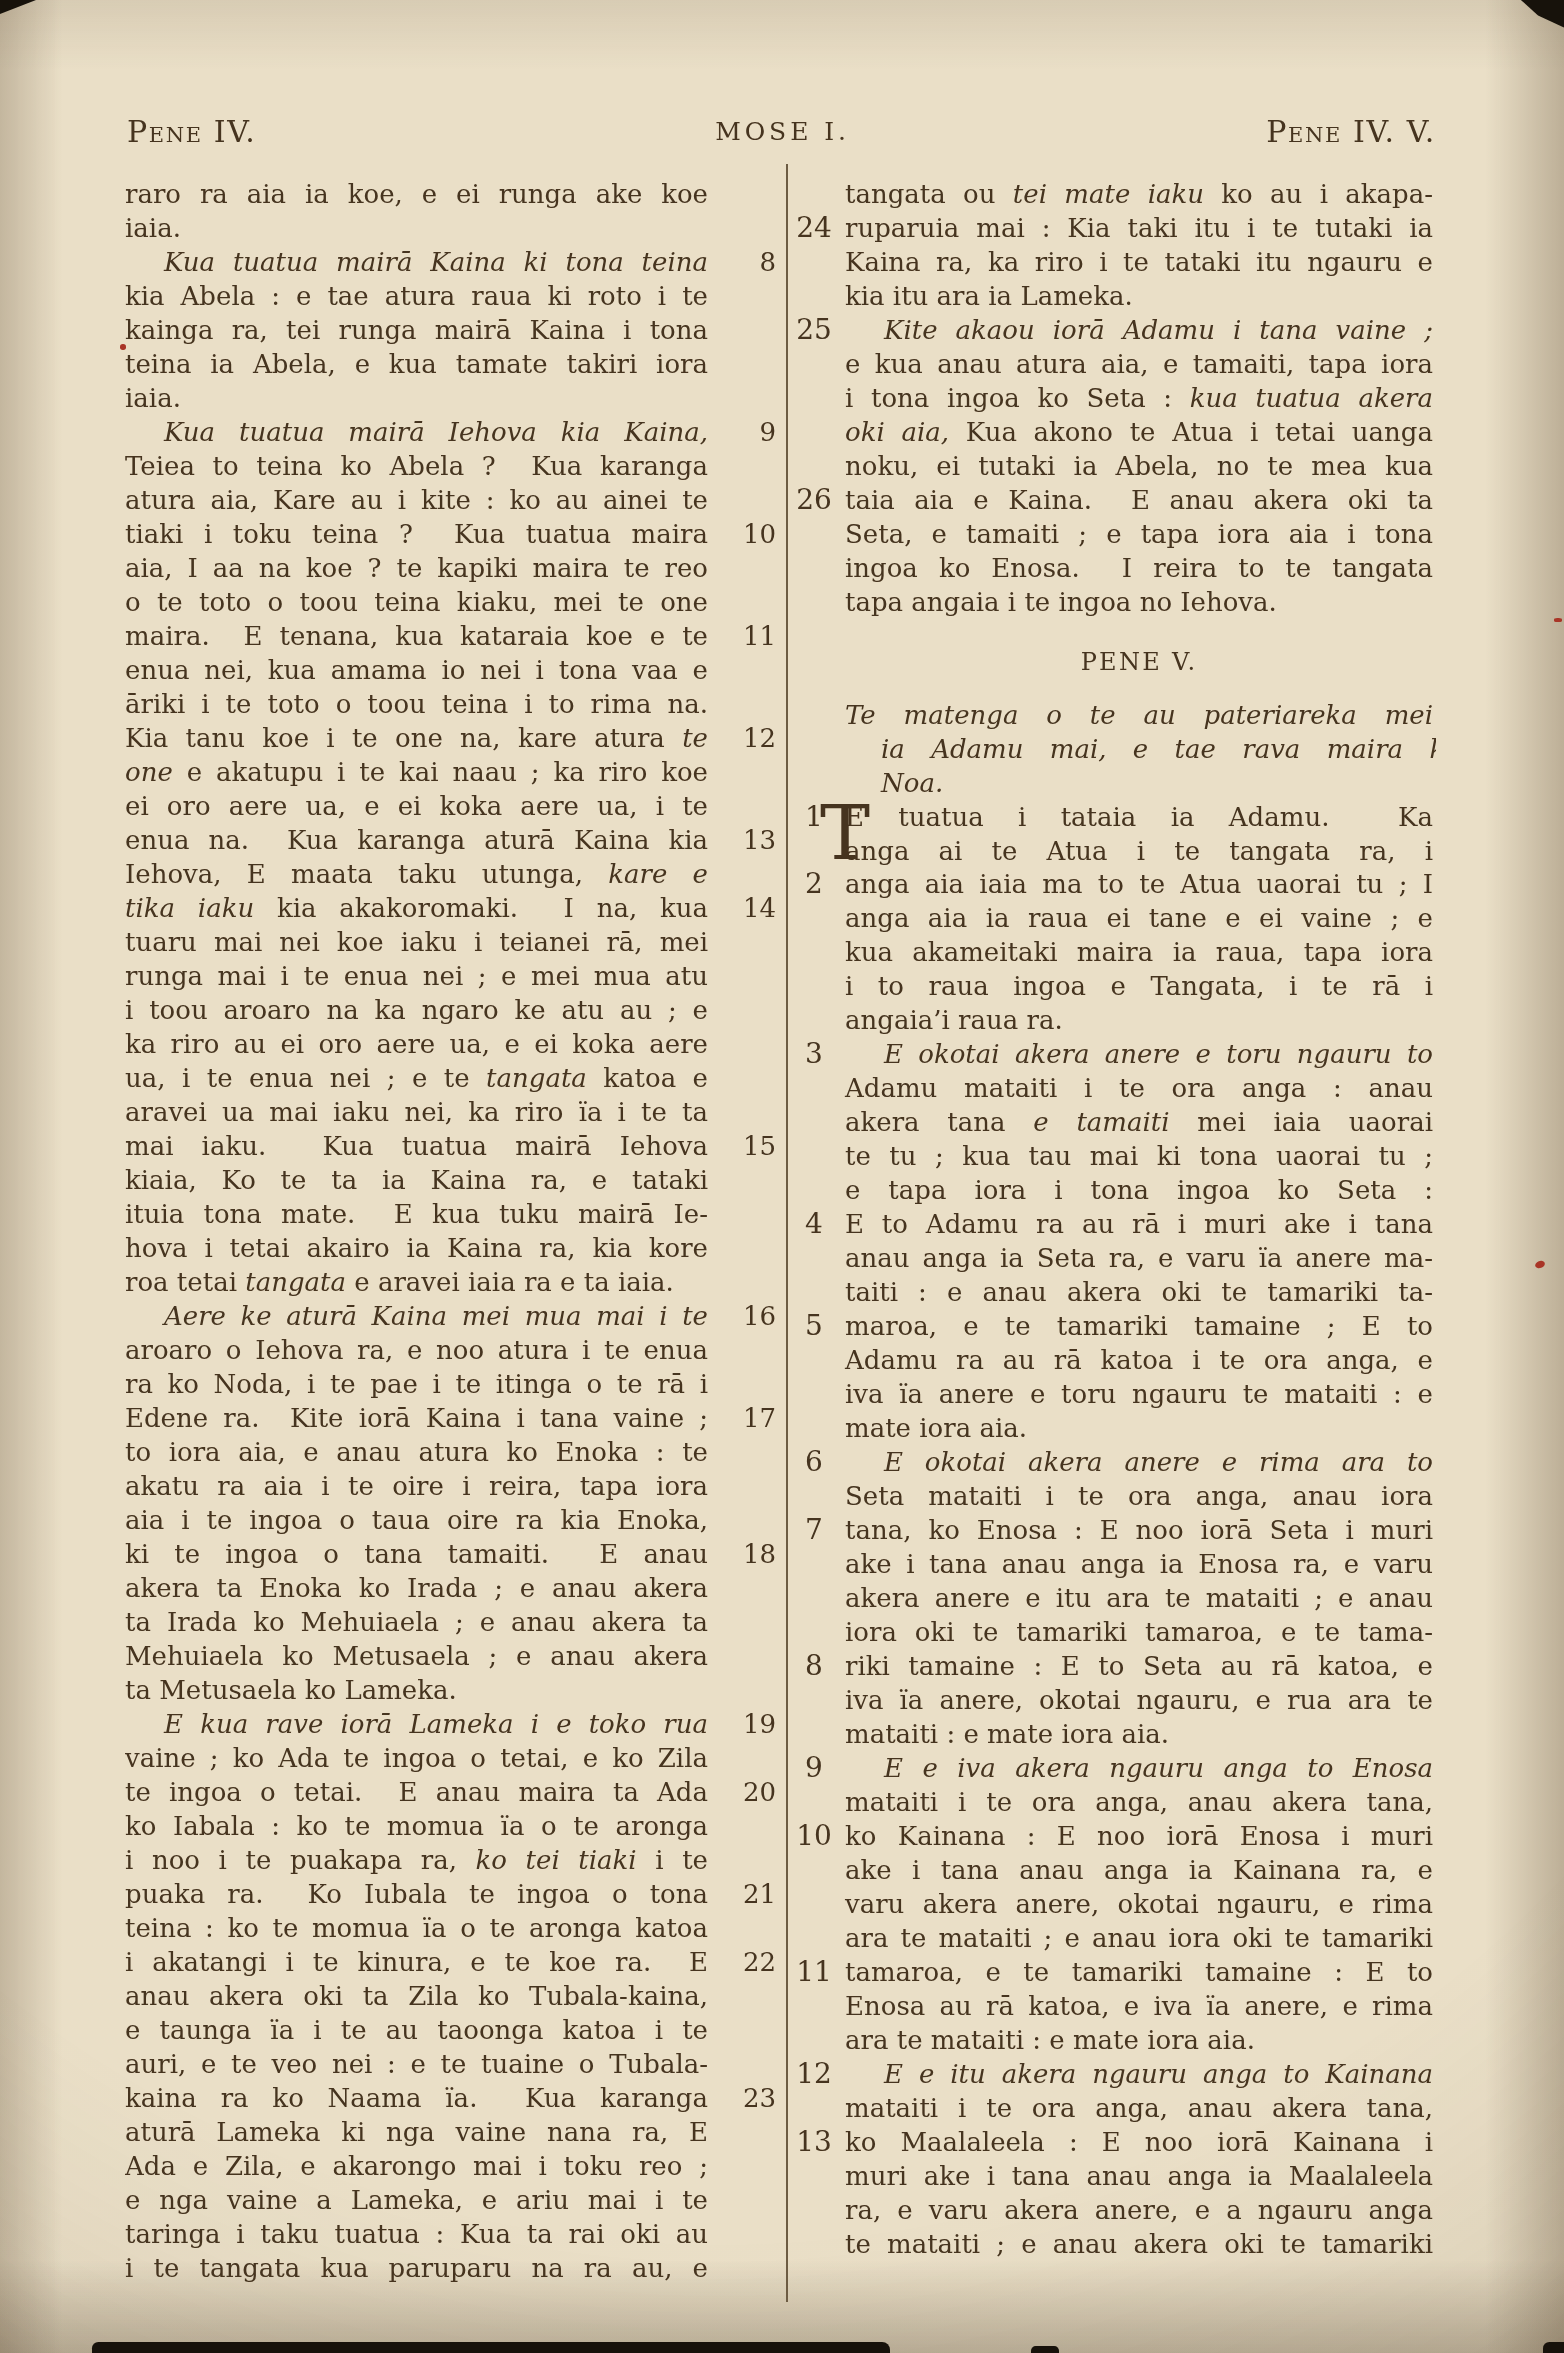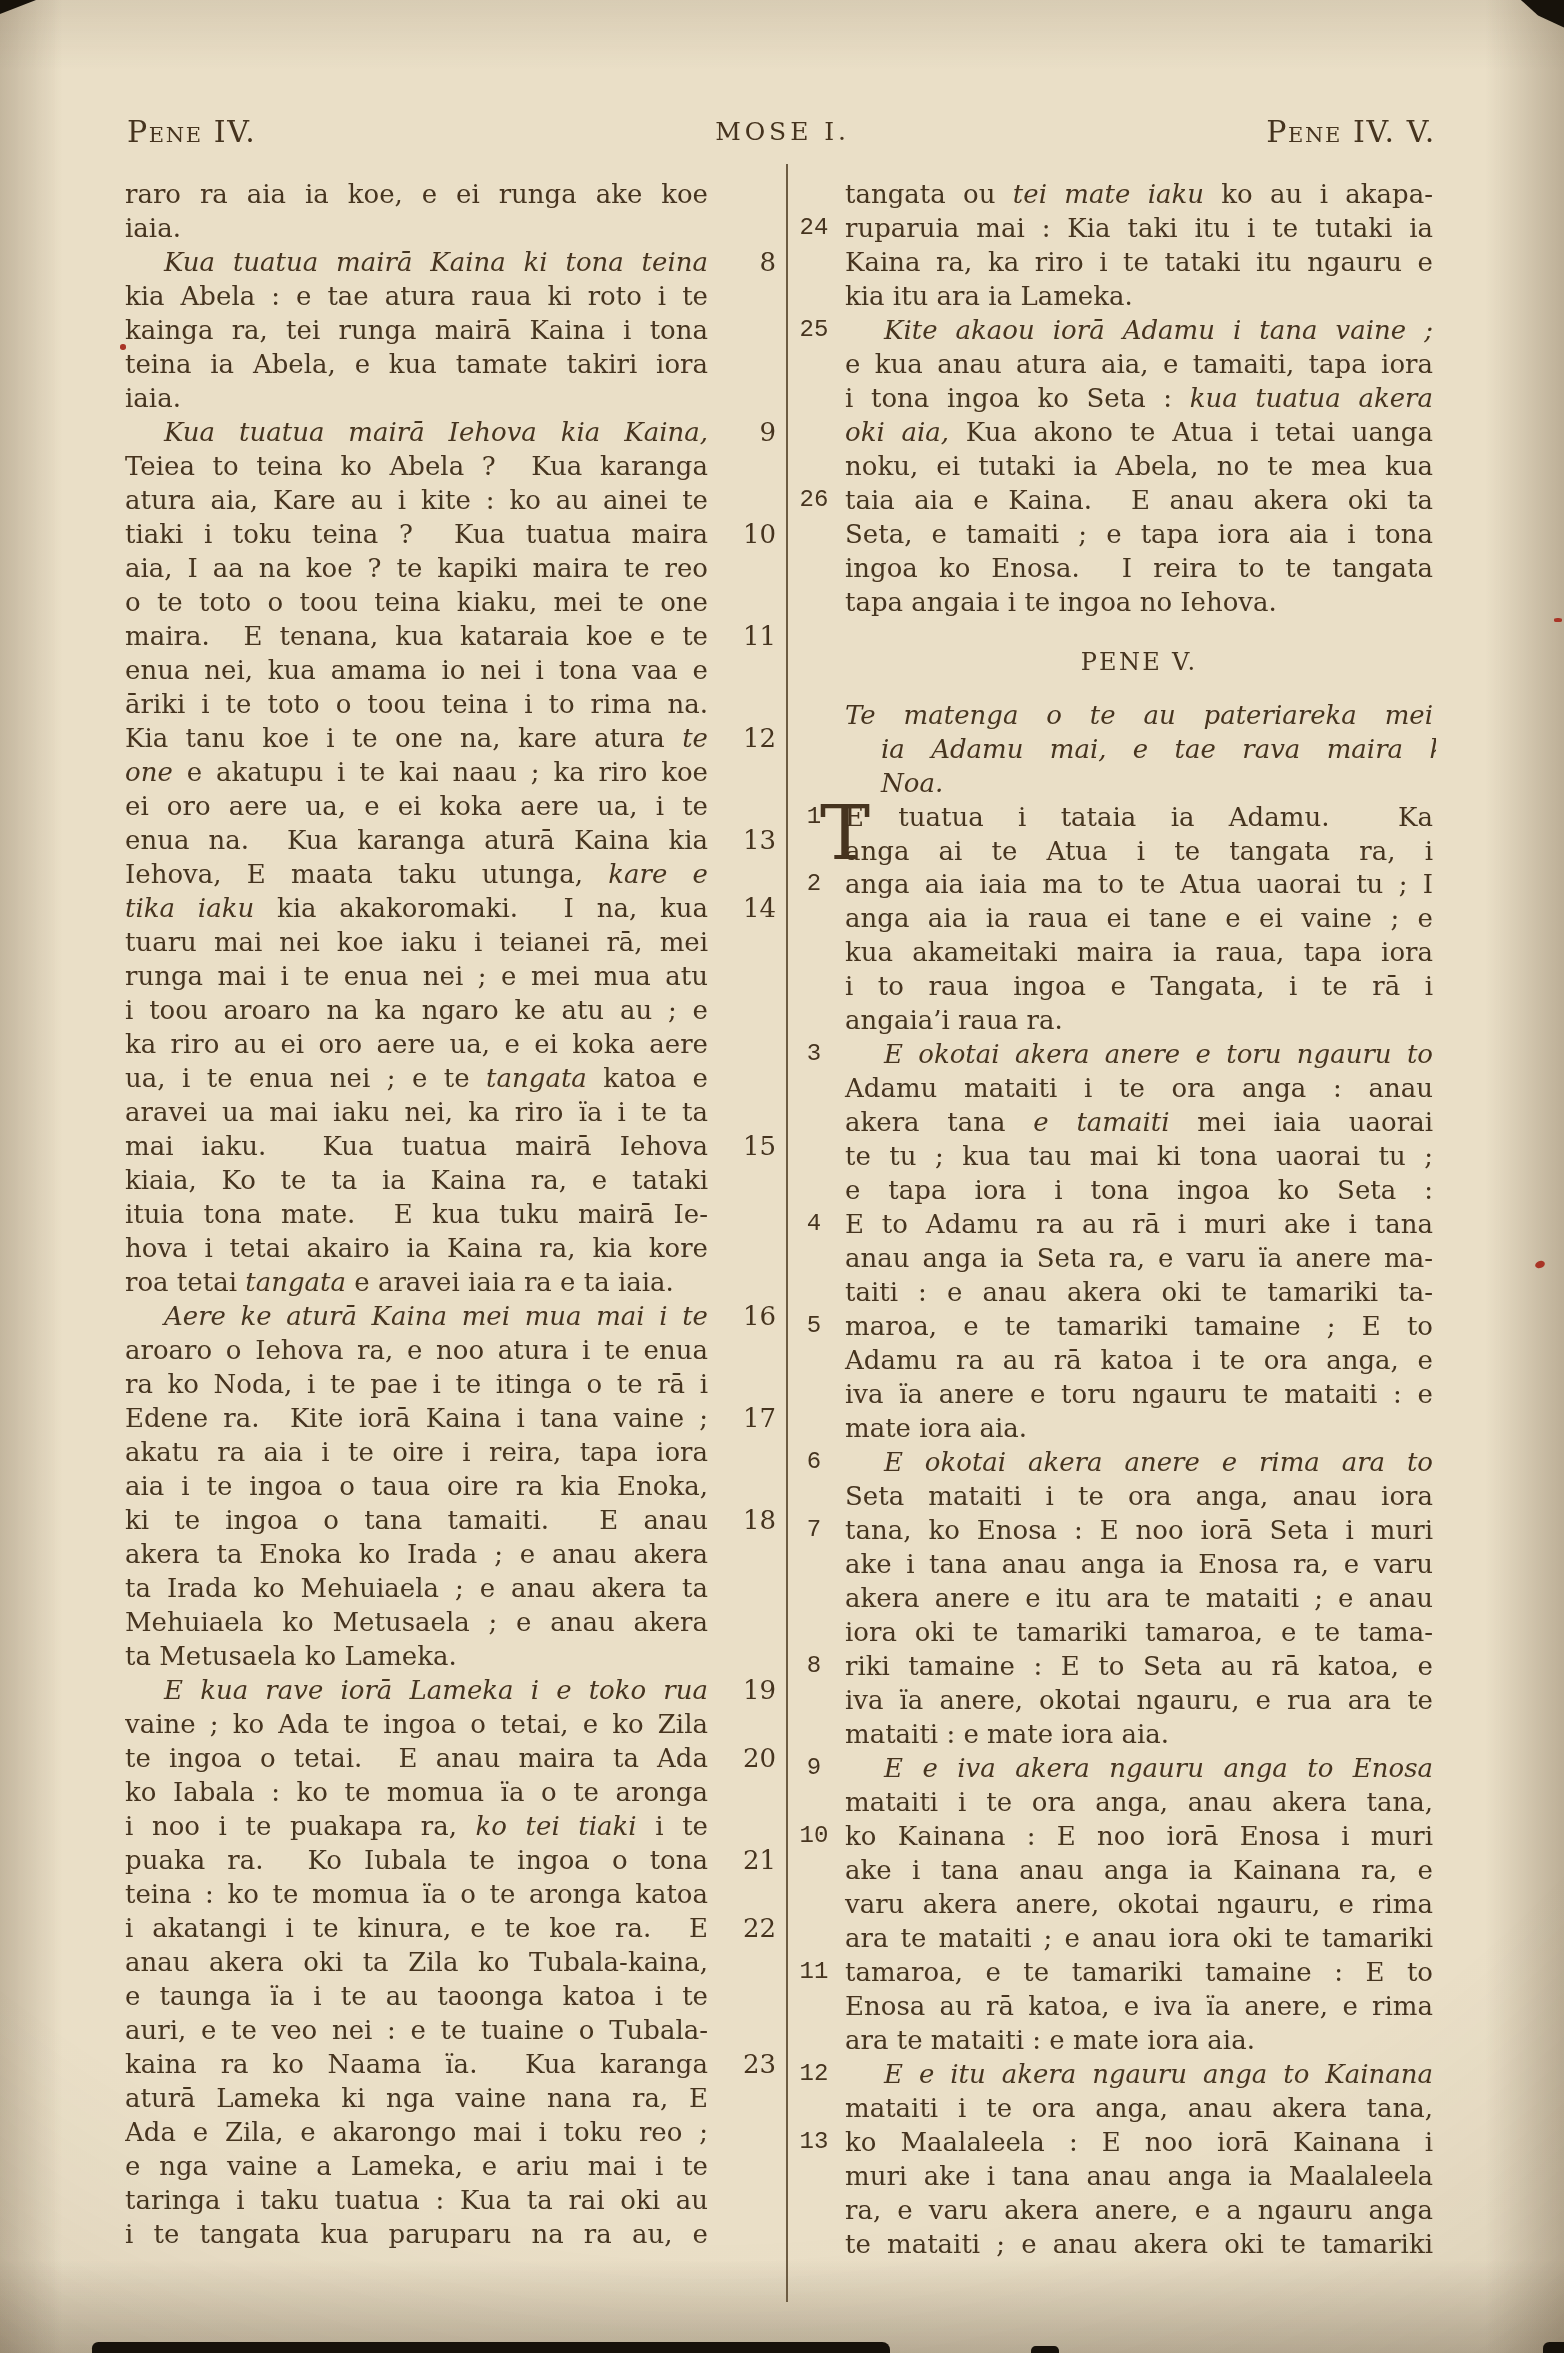--- a/index.html
+++ b/index.html
@@ -22,21 +22,21 @@
   
   .col{position:absolute;top:177px;}
   #colL{left:125px;width:651px;}
   #colR{left:792px;width:644px;}
   .rule{position:absolute;left:786px;top:164px;width:1.6px;height:2138px;background:#6d5c43;}
   .ln{position:relative;height:34px;overflow:hidden;}
   .txt{font-size:26px;line-height:34px;text-align:justify;text-align-last:justify;text-justify:inter-word;}
   #colL .txt{width:583px;}
   #colL .num{position:absolute;right:0;top:0;width:64px;text-align:right;font-size:26px;line-height:34px;}
   #colR .txt{margin-left:53px;width:588px;}
-  #colR .num{position:absolute;left:0;top:0;width:44px;text-align:center;font-size:24px;line-height:34px;font-family:Liberation Mono, monospace;}
+  #colR .num{position:absolute;left:0;top:0;width:44px;text-align:center;font-size:28px;line-height:34px;}
   .txt.endp{text-align-last:left;}
   .txt.ind{text-indent:39px;font-style:italic;}
   .it{font-style:italic;}
   .heading{margin:23.5px 0 17px 53px;width:588px;text-align:center;font-size:24px;line-height:38px;letter-spacing:2.3px;}
   .ln.sum .txt{font-style:italic;width:567px;}
   .ln.sum .txt.ind2{padding-left:36px;width:531px;}
   .dropcap{position:relative;height:67px;overflow:visible;}
   .dropcap .cap{position:absolute;left:28px;top:-1.6px;font-size:75px;line-height:70px;}
   .dropcap .ln .txt{margin-left:80px;width:560px;}
   
@@ -178,20 +178,23 @@
         <div class="txt"><span>aroaro o Iehova ra, e noo atura i te enua</span></div>
       </div>
       <div class="ln">
         <div class="txt"><span>ra ko Noda, i te pae i te itinga o te rā i</span></div>
       </div>
       <div class="ln">
         <span class="num">17</span>
         <div class="txt"><span>Edene ra.&nbsp; Kite iorā Kaina i tana vaine&nbsp;;</span></div>
       </div>
       <div class="ln">
+        <div class="txt"><span>to iora aia, e anau atura ko Enoka&nbsp;: te</span></div>
+      </div>
+      <div class="ln">
         <div class="txt"><span>akatu ra aia i te oire i reira, tapa iora</span></div>
       </div>
       <div class="ln">
         <div class="txt"><span>aia i te ingoa o taua oire ra kia Enoka,</span></div>
       </div>
       <div class="ln">
         <span class="num">18</span>
         <div class="txt"><span>ki te ingoa o tana tamaiti.&nbsp; E anau</span></div>
       </div>
       <div class="ln">

